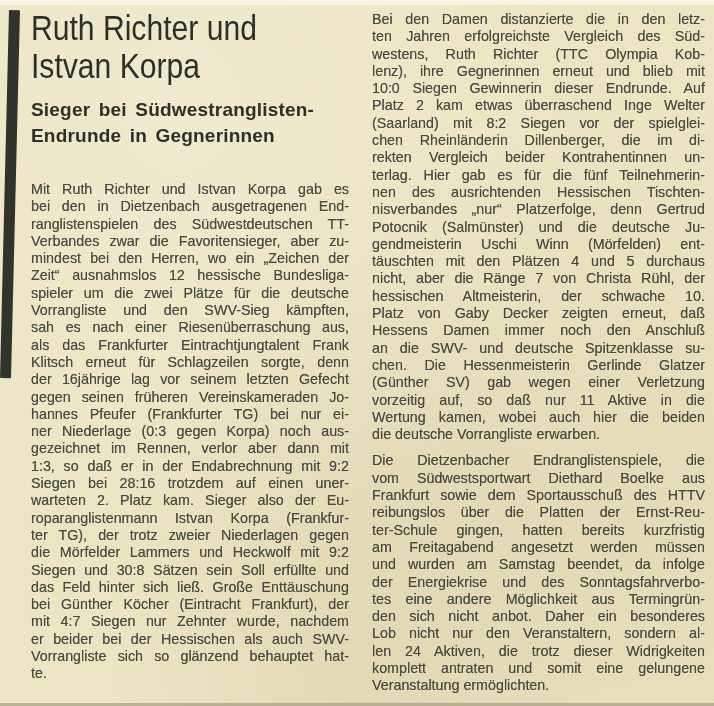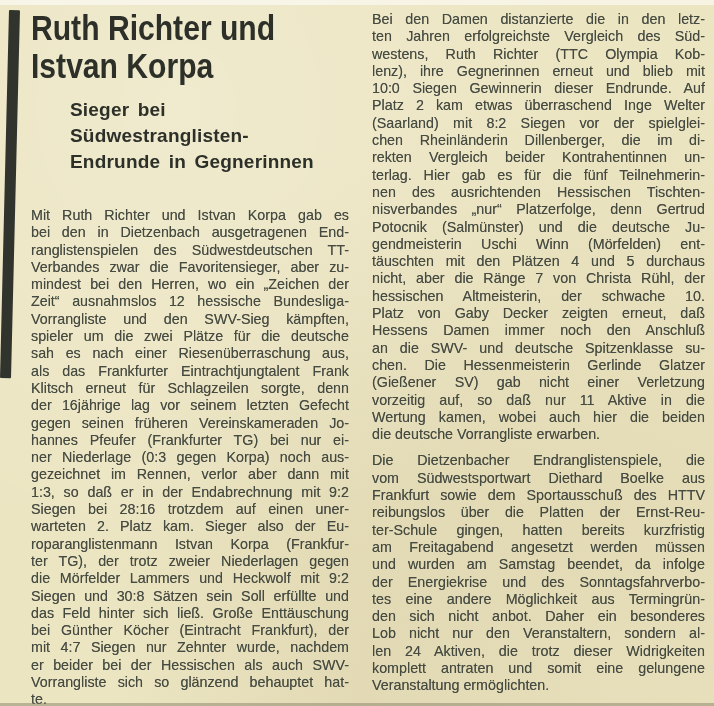--- a/index.html
+++ b/index.html
@@ -26,28 +26,28 @@
   .adjacent-edge{
     position:absolute;left:9px;top:10px;width:11px;height:368px;
     background:#30342c;border-radius:1px;
     transform:rotate(1.4deg);transform-origin:top left;
   }
   .col{position:absolute;top:0;}
   .col-left{left:31px;width:318px;}
   .col-right{left:372px;width:333px;top:5px;}
   .headline{
     margin-top:9px;
-    font-size:35px;line-height:38px;font-weight:bold;
+    font-size:35px;line-height:38px;font-weight:normal;
     color:#2c3029;letter-spacing:0px;
   }
   .headline .hl{transform:scaleX(0.86);transform-origin:left center;white-space:nowrap;}
   .subhead{
     margin-top:12px;
     font-size:19px;line-height:26px;font-weight:bold;
-    color:#2c3029;word-spacing:3px;letter-spacing:0.2px;margin-left:39px;
+    color:#2c3029;word-spacing:3px;letter-spacing:0.2px;
   }
   .bodytext{
     margin-top:32px;
     font-size:14.3px;line-height:17.3px;
     text-shadow:0 0 0.4px rgba(70,75,66,0.65);
   }
   .col-right .bodytext{margin-top:6px;}
   .para + .para{margin-top:9px;}
   .line{text-align:justify;text-align-last:justify;white-space:normal;}
   .para .line:last-child{text-align-last:left;}
@@ -70,22 +70,22 @@
       <div>Endrunde in Gegnerinnen</div>
     </div>
     <div class="bodytext">
         <div class="para">
           <div class="line">Mit Ruth Richter und Istvan Korpa gab es</div>
           <div class="line">bei den in Dietzenbach ausgetragenen End-</div>
           <div class="line">ranglistenspielen des Südwestdeutschen TT-</div>
           <div class="line">Verbandes zwar die Favoritensieger, aber zu-</div>
           <div class="line">mindest bei den Herren, wo ein „Zeichen der</div>
           <div class="line">Zeit“ ausnahmslos 12 hessische Bundesliga-</div>
+          <div class="line">spieler um die zwei Plätze für die deutsche</div>
           <div class="line">Vorrangliste und den SWV-Sieg kämpften,</div>
-          <div class="line">spieler um die zwei Plätze für die deutsche</div>
           <div class="line">sah es nach einer Riesenüberraschung aus,</div>
           <div class="line">als das Frankfurter Eintrachtjungtalent Frank</div>
           <div class="line">Klitsch erneut für Schlagzeilen sorgte, denn</div>
           <div class="line">der 16jährige lag vor seinem letzten Gefecht</div>
           <div class="line">gegen seinen früheren Vereinskameraden Jo-</div>
           <div class="line">hannes Pfeufer (Frankfurter TG) bei nur ei-</div>
           <div class="line">ner Niederlage (0:3 gegen Korpa) noch aus-</div>
           <div class="line">gezeichnet im Rennen, verlor aber dann mit</div>
           <div class="line">1:3, so daß er in der Endabrechnung mit 9:2</div>
           <div class="line">Siegen bei 28:16 trotzdem auf einen uner-</div>
@@ -121,21 +121,21 @@
           <div class="line">nisverbandes „nur“ Platzerfolge, denn Gertrud</div>
           <div class="line">Potocnik (Salmünster) und die deutsche Ju-</div>
           <div class="line">gendmeisterin Uschi Winn (Mörfelden) ent-</div>
           <div class="line">täuschten mit den Plätzen 4 und 5 durchaus</div>
           <div class="line">nicht, aber die Ränge 7 von Christa Rühl, der</div>
           <div class="line">hessischen Altmeisterin, der schwache 10.</div>
           <div class="line">Platz von Gaby Decker zeigten erneut, daß</div>
           <div class="line">Hessens Damen immer noch den Anschluß</div>
           <div class="line">an die SWV- und deutsche Spitzenklasse su-</div>
           <div class="line">chen. Die Hessenmeisterin Gerlinde Glatzer</div>
-          <div class="line">(Gießener SV) gab nicht einer Verletzung</div>
+          <div class="line">(Günther SV) gab wegen einer Verletzung</div>
           <div class="line">vorzeitig auf, so daß nur 11 Aktive in die</div>
           <div class="line">Wertung kamen, wobei auch hier die beiden</div>
           <div class="line">die deutsche Vorrangliste erwarben.</div>
         </div>
         <div class="para">
           <div class="line">Die Dietzenbacher Endranglistenspiele, die</div>
           <div class="line">vom Südwestsportwart Diethard Boelke aus</div>
           <div class="line">Frankfurt sowie dem Sportausschuß des HTTV</div>
           <div class="line">reibungslos über die Platten der Ernst-Reu-</div>
           <div class="line">ter-Schule gingen, hatten bereits kurzfristig</div>

